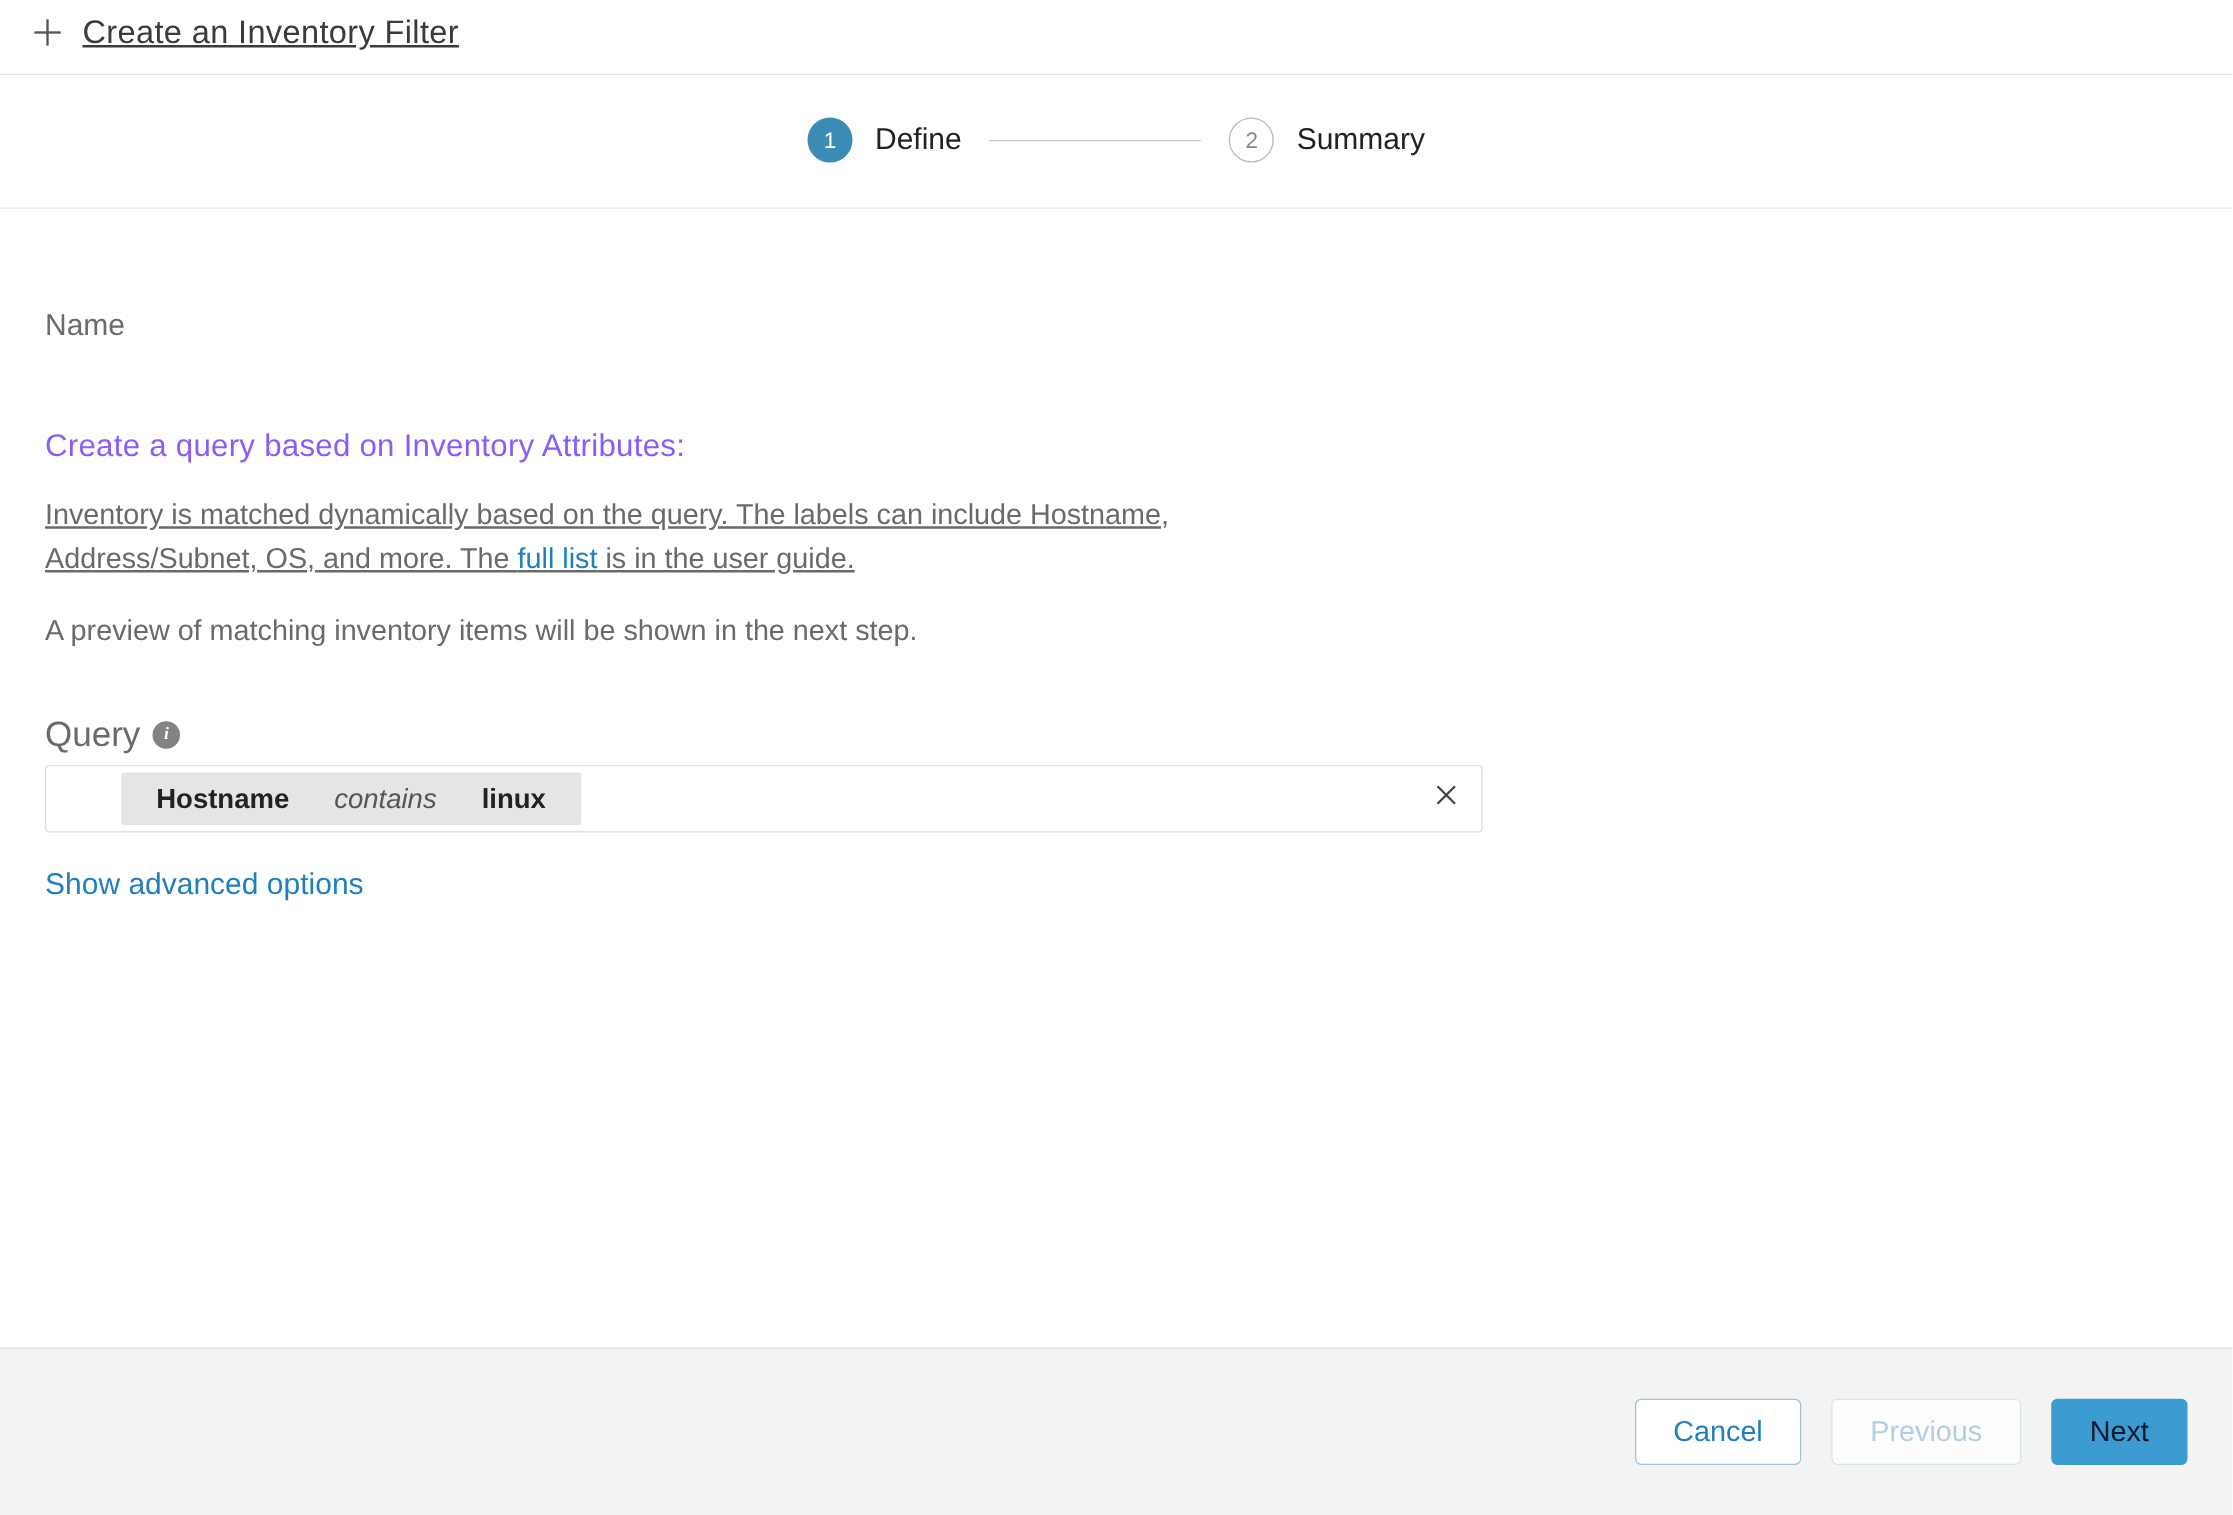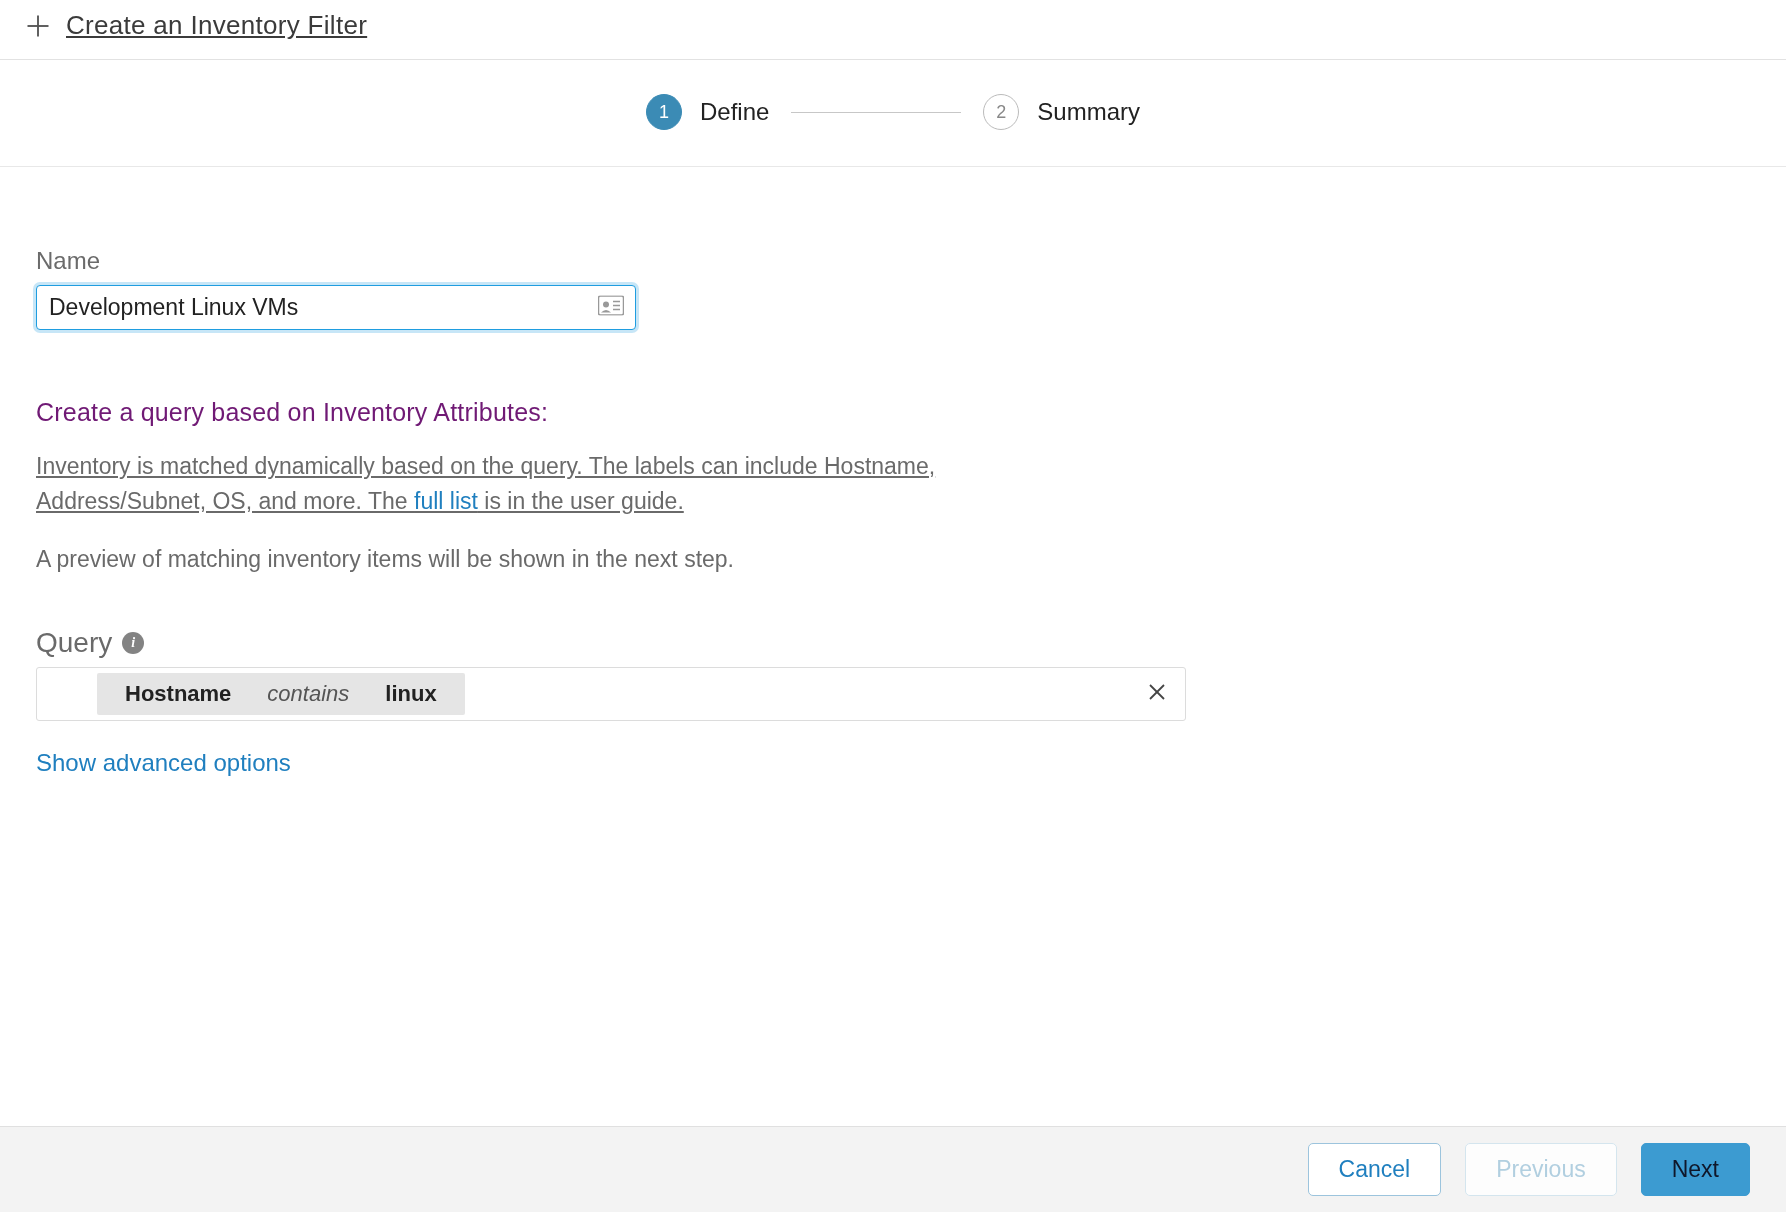--- a/index.html
+++ b/index.html
@@ -92,21 +92,21 @@
     position: absolute;
     right: 12px;
     top: 50%;
     transform: translateY(-50%);
     color: #999;
   }
 
   .section-heading {
     margin-top: 68px;
     font-size: 25px;
-    color: #701a75;
+    color: #8b5cf6;
     letter-spacing: 0.2px;
   }
   .desc {
     margin-top: 22px;
     font-size: 23px;
     color: #6a6a6a;
     line-height: 1.5;
     max-width: 1000px;
     text-decoration: underline;
   }
@@ -171,21 +171,21 @@
     text-decoration: none;
   }
 
   
   .footer {
     position: absolute;
     left: 0; right: 0;
     bottom: 0;
     background: #f3f3f3;
     border-top: 1px solid #e0e0e0;
-    padding: 16px 36px;
+    padding: 40px 36px;
     display: flex;
     justify-content: flex-end;
     gap: 24px;
   }
   .btn {
     font-size: 23px;
     padding: 12px 30px;
     border-radius: 5px;
     cursor: pointer;
     border: 1px solid transparent;
@@ -234,33 +234,20 @@
       <div class="step">
         <div class="step-circle inactive">2</div>
         <div class="step-label">Summary</div>
       </div>
     </div>
   </div>
 
   <div class="content">
 
     <label class="field-label">Name</label>
-    <div class="text-input-wrap">
-      <input class="text-input" type="text" value="Development Linux VMs" style="">
-      <span class="input-card-icon">
-        <svg width="26" height="20" viewBox="0 0 26 20">
-          <rect x="0.5" y="0.5" width="25" height="19" rx="2" fill="none" stroke="#999" stroke-width="1.5"></rect>
-          <circle cx="8" cy="9" r="3" fill="#999"></circle>
-          <path d="M3 17 q5 -5 10 0" fill="#999"></path>
-          <line x1="15" y1="6" x2="22" y2="6" stroke="#999" stroke-width="1.5"></line>
-          <line x1="15" y1="10" x2="22" y2="10" stroke="#999" stroke-width="1.5"></line>
-          <line x1="15" y1="14" x2="22" y2="14" stroke="#999" stroke-width="1.5"></line>
-        </svg>
-      </span>
-    </div>
 
     <div class="section-heading">Create a query based on Inventory Attributes:</div>
 
     <p class="desc">
       <span>Inventory is matched dynamically based on the query. The labels can include Hostname, Address/Subnet, OS, and more. The </span><a href="#">full list</a><span> is in the user guide.</span>
     </p>
 
     <p class="desc-2">A preview of matching inventory items will be shown in the next step.</p>
 
     <div class="query-label-row">

